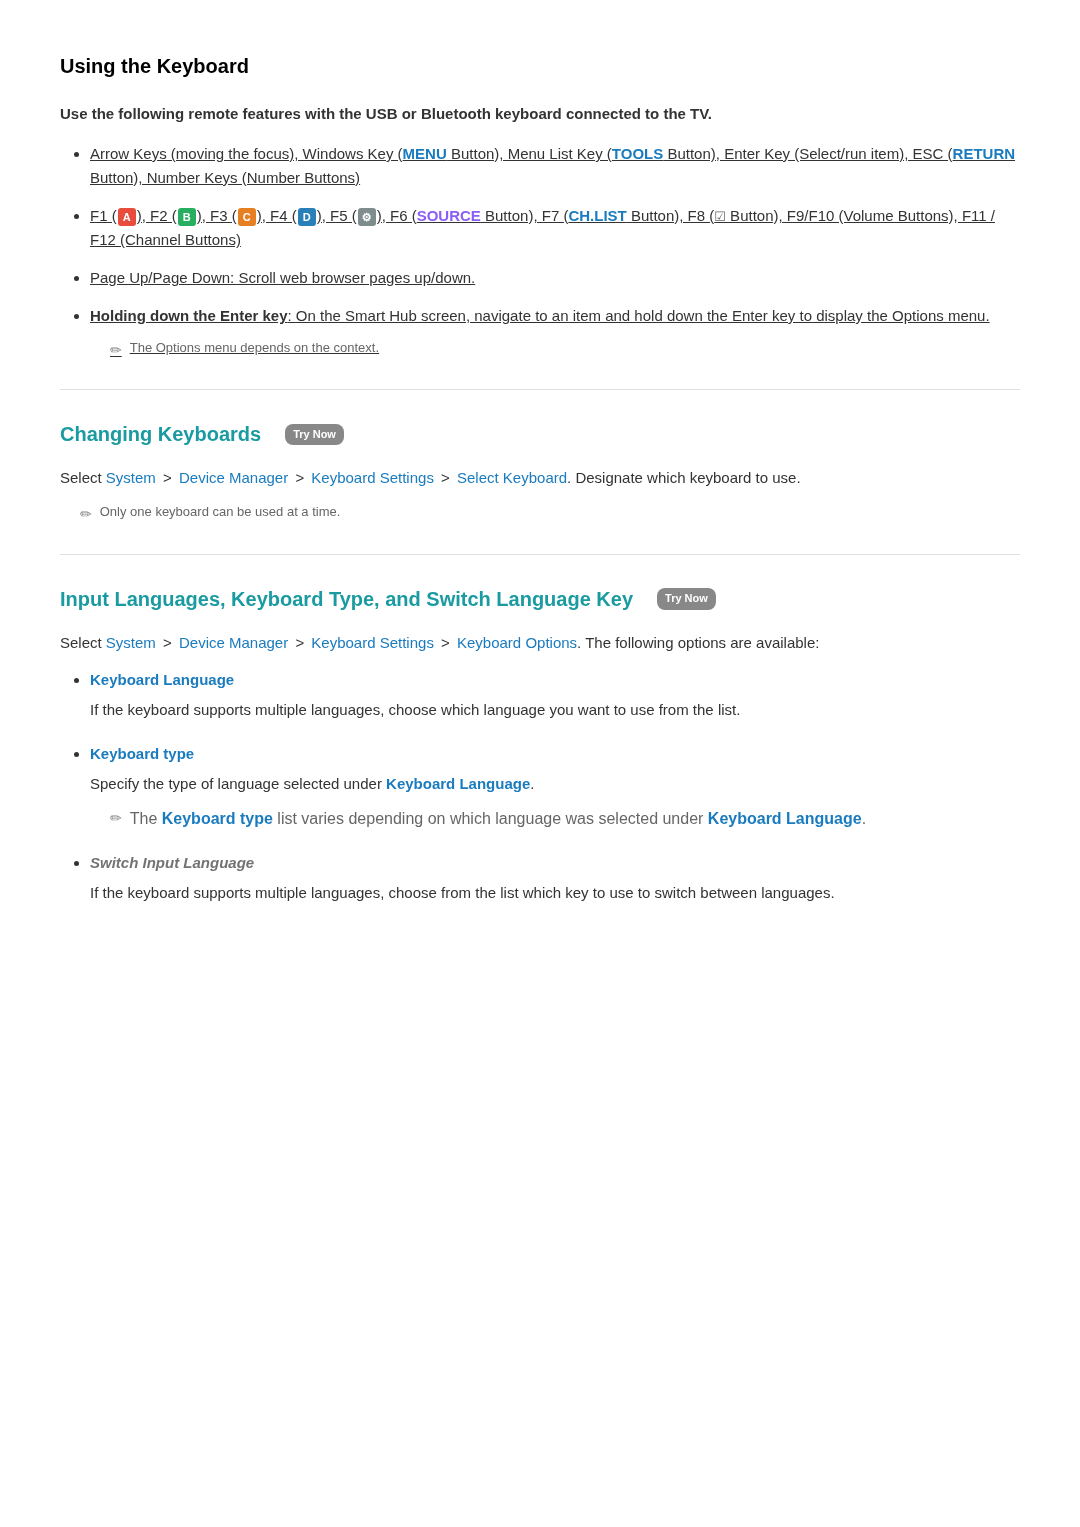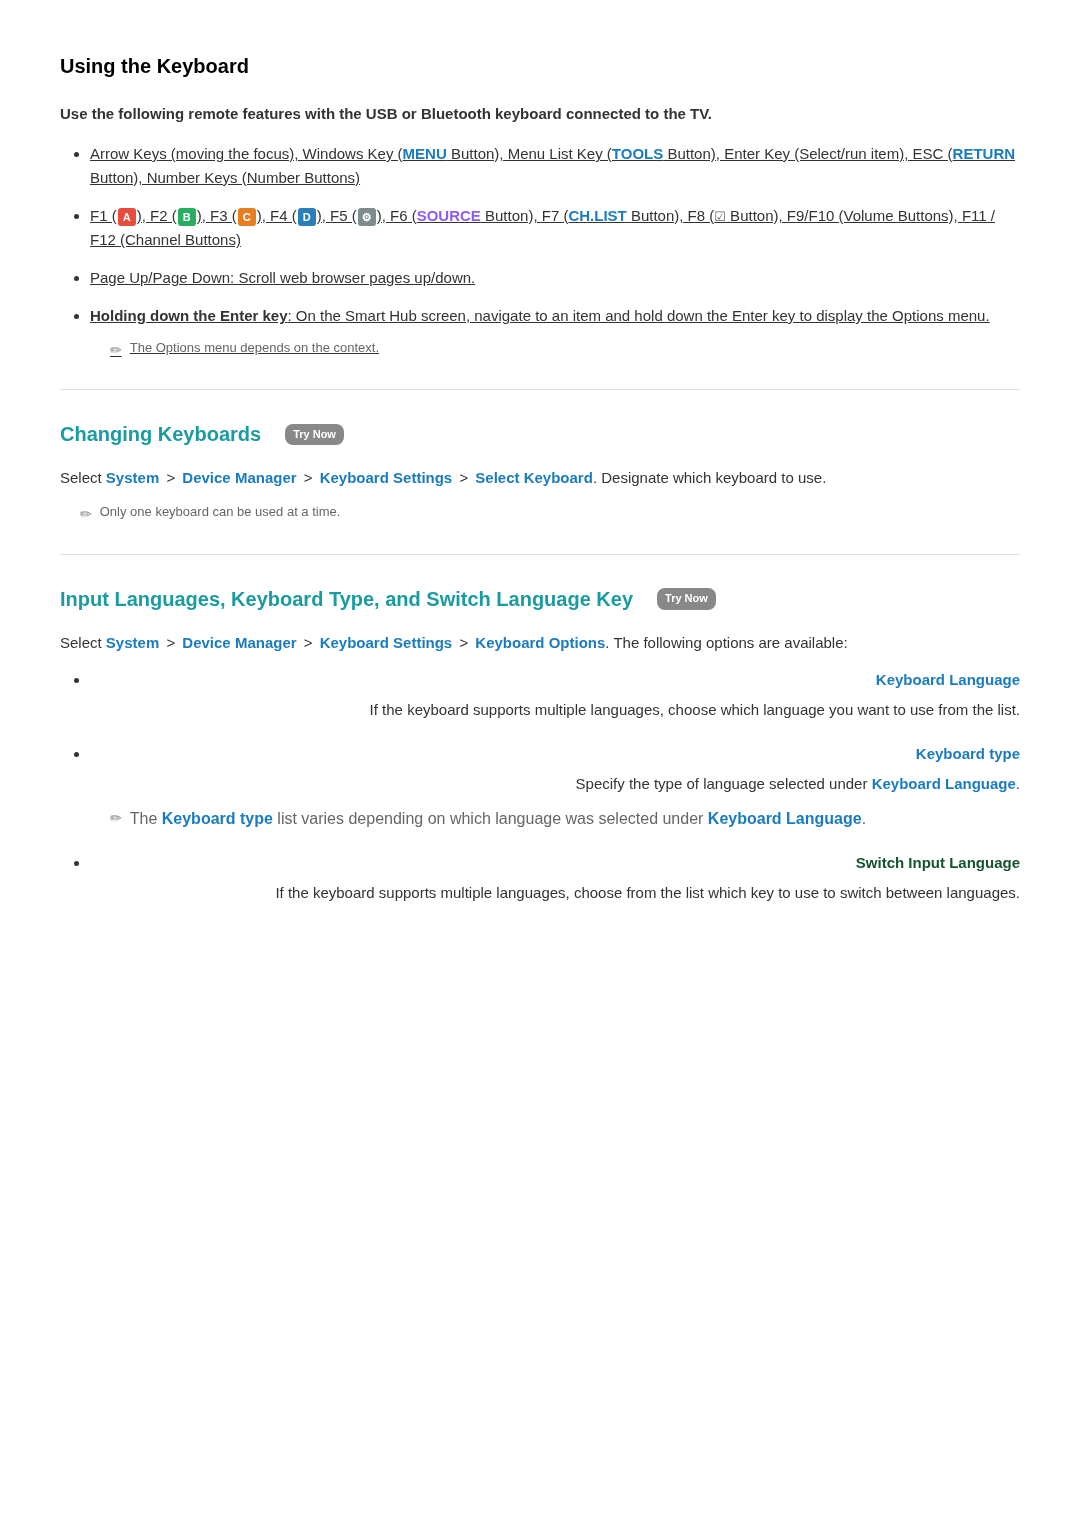--- a/index.html
+++ b/index.html
@@ -137,33 +137,32 @@
       vertical-align: middle;
     }
 
     .nav-path {
       margin-bottom: 12px;
       color: #333;
     }
 
     .nav-link {
       color: #1a7bbf;
-      font-weight: 700;
+      font-weight: 400;
     }
 
     .nav-arrow {
       color: #333;
       margin: 0 3px;
     }
 
     .sub-bullet-list {
       list-style: disc;
       padding-left: 30px;
       margin-top: 13px;
-      text-align: right;
     }
 
     .sub-bullet-list li {
       margin-bottom: 20px;
       color: #333;
     }
 
     .sub-bullet-title {
       color: #1a7bbf;
       font-weight: 600;
@@ -278,18 +277,18 @@
       <span class="sub-bullet-title highlight-kbtype">Keyboard type</span>
       <span class="sub-bullet-desc">Specify the type of language selected under <span class="highlight-kblang">Keyboard Language</span>.</span>
 
       <div class="note-block">
         <span class="pencil-icon">✏</span>
         <span class="note-inline">The <span class="highlight-kbtype">Keyboard type</span> list varies depending on which language was selected under <span class="highlight-kblang">Keyboard Language</span>.</span>
       </div>
     </li>
 
     <li>
-      <span class="sub-bullet-title" style="color: #14532d; font-weight: 600; display: block; margin-bottom: 6px;">Switch Input Language</span>
+      <span class="sub-bullet-title" style="color: #737373; font-weight: 600; display: block; margin-bottom: 6px; font-style: italic;">Switch Input Language</span>
       <span class="sub-bullet-desc">If the keyboard supports multiple languages, choose from the list which key to use to switch between languages.</span>
     </li>
 
   </ul>
 </div>
 
 </body></html>

